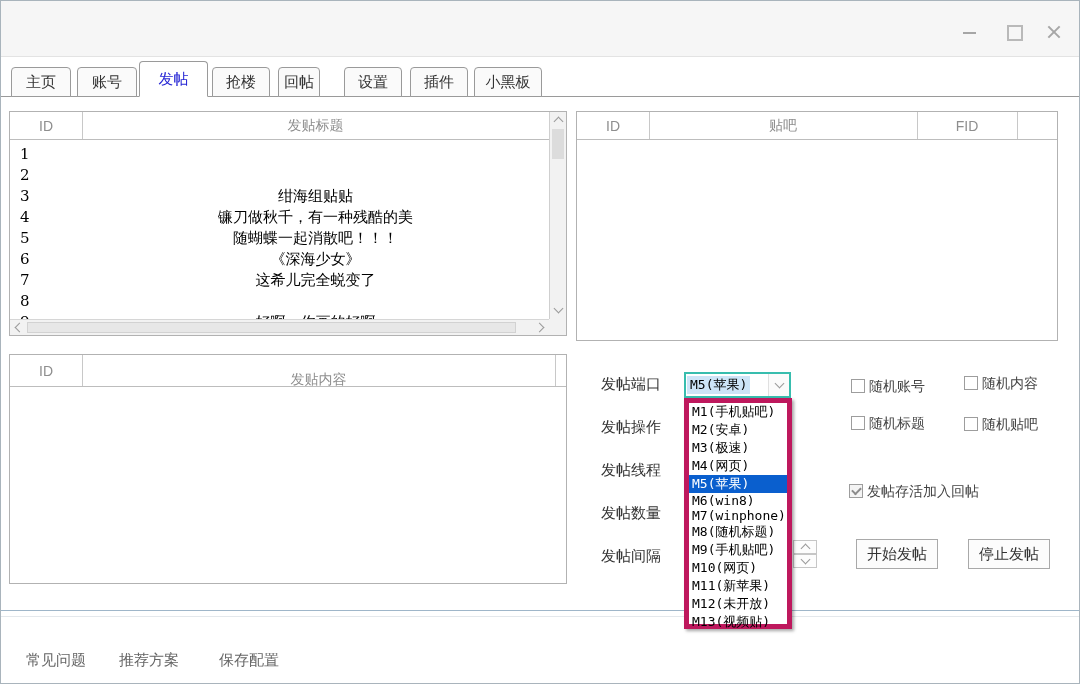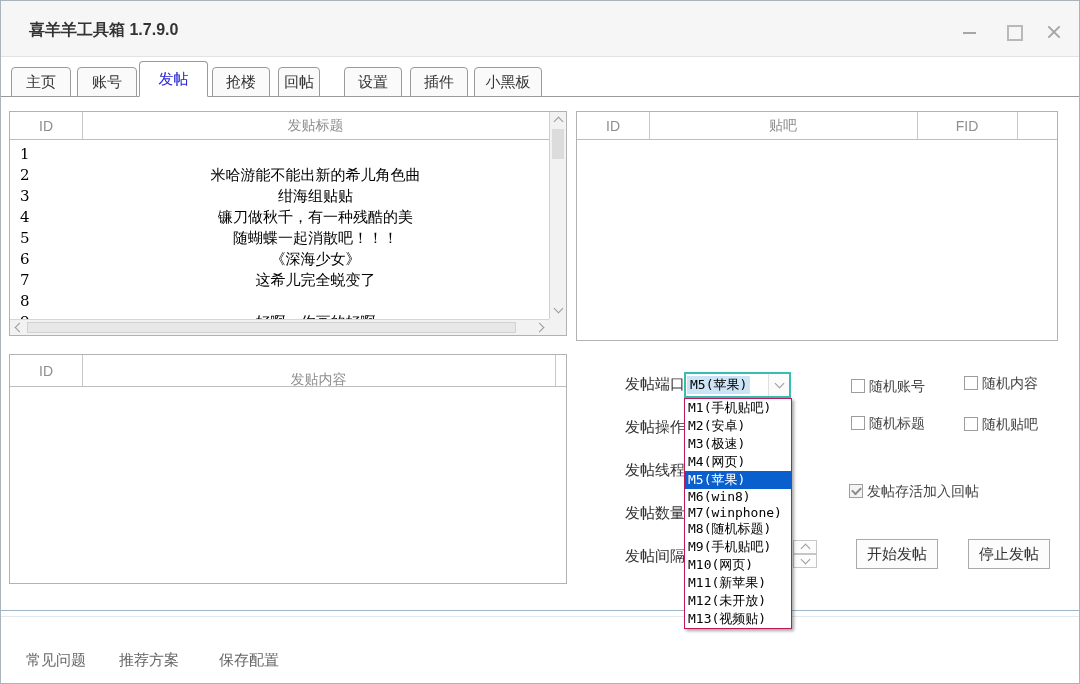--- a/index.html
+++ b/index.html
@@ -36,29 +36,29 @@
   .corner{position:absolute;right:0;bottom:0;width:17px;height:16px;background:#f2f2f2;}
   .sbbtn{position:absolute;display:flex;align-items:center;justify-content:center;}
   .chev{width:6px;height:6px;border-left:1px solid #9a9a9a;border-top:1px solid #9a9a9a;}
   .chev.up{transform:rotate(45deg);margin-top:3px;}
   .chev.down{transform:rotate(225deg);margin-bottom:3px;}
   .chev.left{transform:rotate(-45deg);margin-left:3px;}
   .chev.right{transform:rotate(135deg);margin-right:3px;}
   .vthumb{position:absolute;left:2px;right:2px;background:#dcdcdc;}
   .hthumb{position:absolute;top:2px;bottom:2px;background:#e7e7e7;border:1px solid #d2d2d2;box-sizing:border-box;}
   
-  .plabel{position:absolute;left:600px;width:90px;height:20px;font-size:15px;color:#333;margin-left:24px;}
+  .plabel{position:absolute;left:600px;width:90px;height:20px;font-size:15px;color:#333;}
   .combo{position:absolute;left:683px;top:371px;width:107px;height:26px;border:2px solid #38bdae;
          background:#fff;box-sizing:border-box;z-index:5;}
   .combo-val{position:absolute;left:1px;top:2px;padding:0 3px;background:#cde4f7;
              font-family:"DejaVu Sans Mono",monospace;font-size:13px;line-height:18px;color:#000;white-space:nowrap;}
   .combo-arrow{position:absolute;right:0;top:0;bottom:0;width:20px;border-left:1px solid #e0e0e0;
                display:flex;align-items:center;justify-content:center;background:#fbfbfb;}
   .popup{position:absolute;left:683px;top:397px;width:108px;height:231px;background:#fff;
-         border:1px solid #be185d;box-sizing:border-box;display:flex;flex-direction:column;
+         border:5px solid #be185d;box-sizing:border-box;display:flex;flex-direction:column;
          font-family:"DejaVu Sans Mono",monospace;font-size:13px;color:#000;z-index:10;
          box-shadow:2px 2px 3px rgba(0,0,0,0.35);}
   .opt{flex:1;display:flex;align-items:center;padding-left:3px;white-space:nowrap;}
   .opt.sel{background:#0a5fce;color:#fff;}
   .spin{position:absolute;left:792px;top:539px;width:24px;height:28px;z-index:4;}
   .sbtn{position:absolute;left:0;width:24px;height:14px;border:1px solid #c6c6c6;background:#fdfdfd;
         box-sizing:border-box;display:flex;align-items:center;justify-content:center;}
   .cb{position:absolute;width:14px;height:14px;border:1px solid #9d9d9d;background:#fff;box-sizing:border-box;}
   .cb.checked{background:#f4f4f4;}
   .cb.checked::after{content:"";position:absolute;left:2px;top:2px;width:7px;height:4px;
@@ -71,21 +71,20 @@
   .paneline{position:absolute;left:0;right:0;top:609px;height:1px;background:#9fb6c9;}
   .paneline2{position:absolute;left:0;right:0;top:615px;height:1px;background:#e4e8ec;}
   .flink{position:absolute;top:650px;font-size:15px;color:#666;white-space:nowrap;}
 </style>
 </head>
 <body>
 
 <div class="win">
 
   <div class="titlebar">
-    <div class="app-title">喜羊羊工具箱 1.7.9.0</div>
     <div class="wbtn" style="left:960px;">
       <span class="min-bar"></span>
     </div>
     <div class="wbtn" style="left:1004px;">
       <span class="max-box"></span>
     </div>
     <div class="wbtn" style="left:1044px;">
       <span class="x1"></span>
       <span class="x2"></span>
     </div>
@@ -106,21 +105,20 @@
       <div class="hcell" style="left:0;width:72px;">ID</div>
       <div class="hsep" style="left:72px;"></div>
       <div class="hcell" style="left:72px;right:0;">发贴标题</div>
     </div>
     <div class="rows" style="left:0;top:28px;right:17px;bottom:16px;padding-top:4px;">
       <div class="row">
           <span class="rid">1</span>
         </div>
       <div class="row">
           <span class="rid">2</span>
-          <span class="rtitle">米哈游能不能出新的希儿角色曲</span>
         </div>
       <div class="row">
           <span class="rid">3</span>
           <span class="rtitle">绀海组贴贴</span>
         </div>
       <div class="row">
           <span class="rid">4</span>
           <span class="rtitle">镰刀做秋千，有一种残酷的美</span>
         </div>
       <div class="row">

